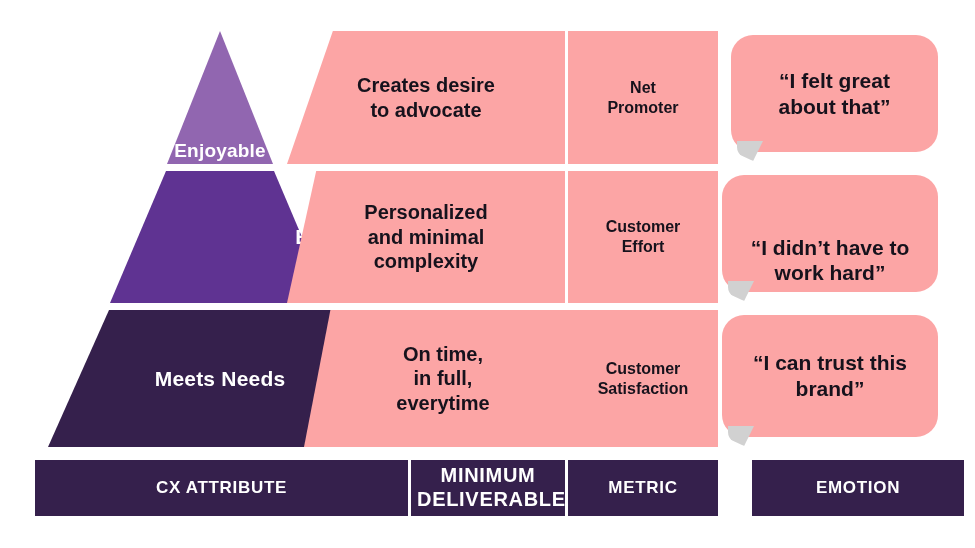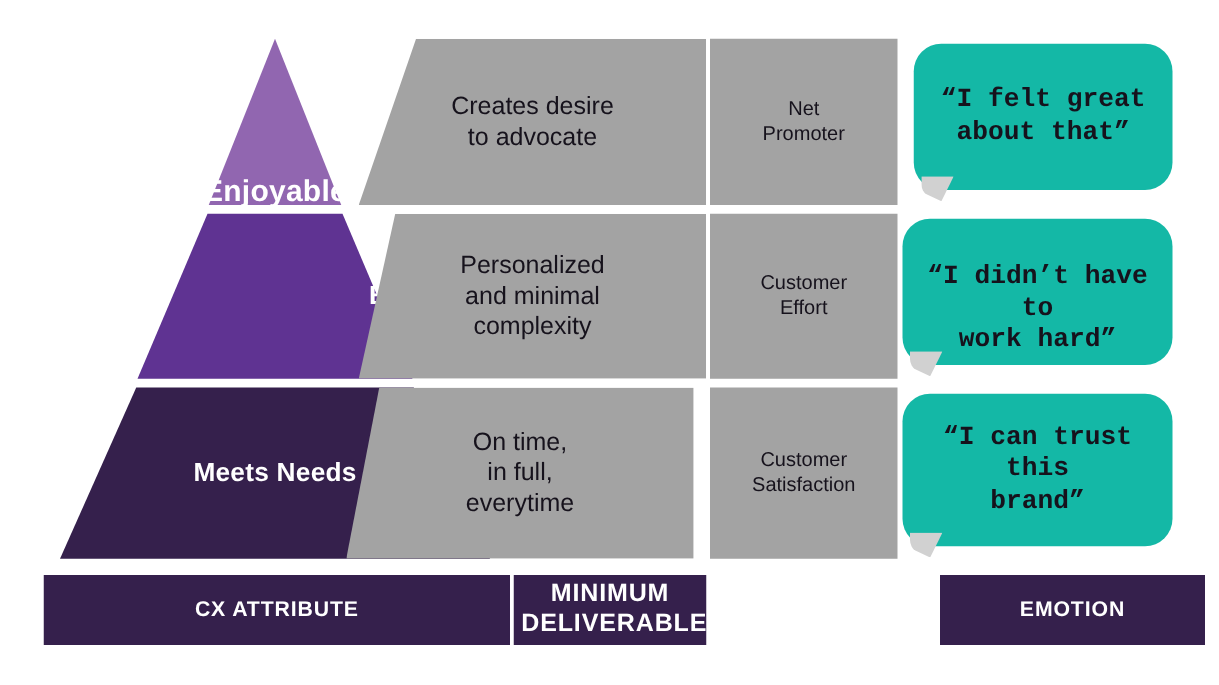--- a/index.html
+++ b/index.html
@@ -34,42 +34,42 @@
     color: #ffffff;
     font-weight: bold;
     white-space: nowrap;
     text-align: center;
     letter-spacing: 0.2px;
   }
   #tier-label-0 {            
     left: 105px;
     top: 140px;
     width: 230px;
-    font-size: 24px;
+    font-size: 19px;
   }
   #tier-label-1 {            
     left: 95px;
     top: 225px;
     width: 250px;
     font-size: 21px;
     text-align: right;
   }
   #tier-label-2 {            
     left: 60px;
     top: 367px;
     width: 320px;
     font-size: 21px;
   }
 
   
   .cell {
     position: absolute;
-    background: #a3a3a3;
+    background: #fca5a5;
     color: #16121c;
-    font-weight: normal;
+    font-weight: bold;
     display: flex;
     align-items: center;
     justify-content: flex-end;
     text-align: center;
     line-height: 1.22;
     box-sizing: border-box;
     padding: 4px 8px;
   }
   .cell.deliverable { font-size: 20px; }
   .cell.metric      { font-size: 16px; }
@@ -77,33 +77,32 @@
   
   .cell.deliverable.r0 { clip-path: polygon(16.5% 0, 100% 0, 100% 100%, 0% 100%); }
   .cell.deliverable.r1 { clip-path: polygon(10.5% 0, 100% 0, 100% 100%, 0% 100%); }
   .cell.deliverable.r2 { clip-path: polygon(9.5% 0, 100% 0, 100% 100%, 0% 100%); }
 
   .cell-text { display: block; width: 100%; }
 
   
   .bubble {
     position: absolute;
-    background: #14b8a6;
+    background: #fca5a5;
     border-radius: 22px;
     color: #16121c;
     font-weight: bold;
     font-size: 21px;
     line-height: 1.22;
     display: flex;
     align-items: center;
     justify-content: center;
     text-align: center;
     box-sizing: border-box;
     padding: 6px 16px;
-    font-family: Liberation Mono, monospace;
   }
   .bubble-tail {
     position: absolute;
     left: 6px;
     bottom: -9px;
     width: 26px;
     height: 20px;
     background: #d1d1d1;
     border-bottom-left-radius: 18px 14px;
     clip-path: polygon(0 0, 100% 0, 62% 100%, 0 62%);
@@ -160,34 +159,37 @@
     <span class="cell-text">Personalized<br>and minimal<br>complexity</span>
   </div>
   <div class="cell metric" style="left:568px; top:171px; width:150px; height:132px;">
     <span class="cell-text">Customer<br>Effort</span>
   </div>
   <div class="bubble" style="left:722px; top:175px; width:216px; height:117px;align-items:flex-end;">
     <span class="cell-text">“I didn’t have to<br>work hard”</span>
     <span class="bubble-tail"></span>
   </div>
 
-  <div class="cell deliverable r2" style="left:277px; top:310px; width:278px; height:137px;">
+  <div class="cell deliverable r2" style="left:304px; top:310px; width:278px; height:137px;">
     <span class="cell-text">On time,<br>in full,<br>everytime</span>
   </div>
   <div class="cell metric" style="left:568px; top:310px; width:150px; height:137px;">
     <span class="cell-text">Customer<br>Satisfaction</span>
   </div>
   <div class="bubble" style="left:722px; top:315px; width:216px; height:122px;">
     <span class="cell-text">“I can trust this<br>brand”</span>
     <span class="bubble-tail"></span>
   </div>
 
   <div class="footer-cell big" style="left:35px; top:460px; width:373px; height:56px;">
     <span class="cell-text">CX ATTRIBUTE</span>
   </div>
   <div class="footer-cell small" style="left:411px; top:460px; width:154px; height:56px;">
     <span class="cell-text">MINIMUM<br>DELIVERABLES</span>
   </div>
+  <div class="footer-cell big" style="left:568px; top:460px; width:150px; height:56px;">
+    <span class="cell-text">METRIC</span>
+  </div>
   <div class="footer-cell big" style="left:752px; top:460px; width:212px; height:56px;">
     <span class="cell-text">EMOTION</span>
   </div>
 
 </div>
 
 </body></html>

